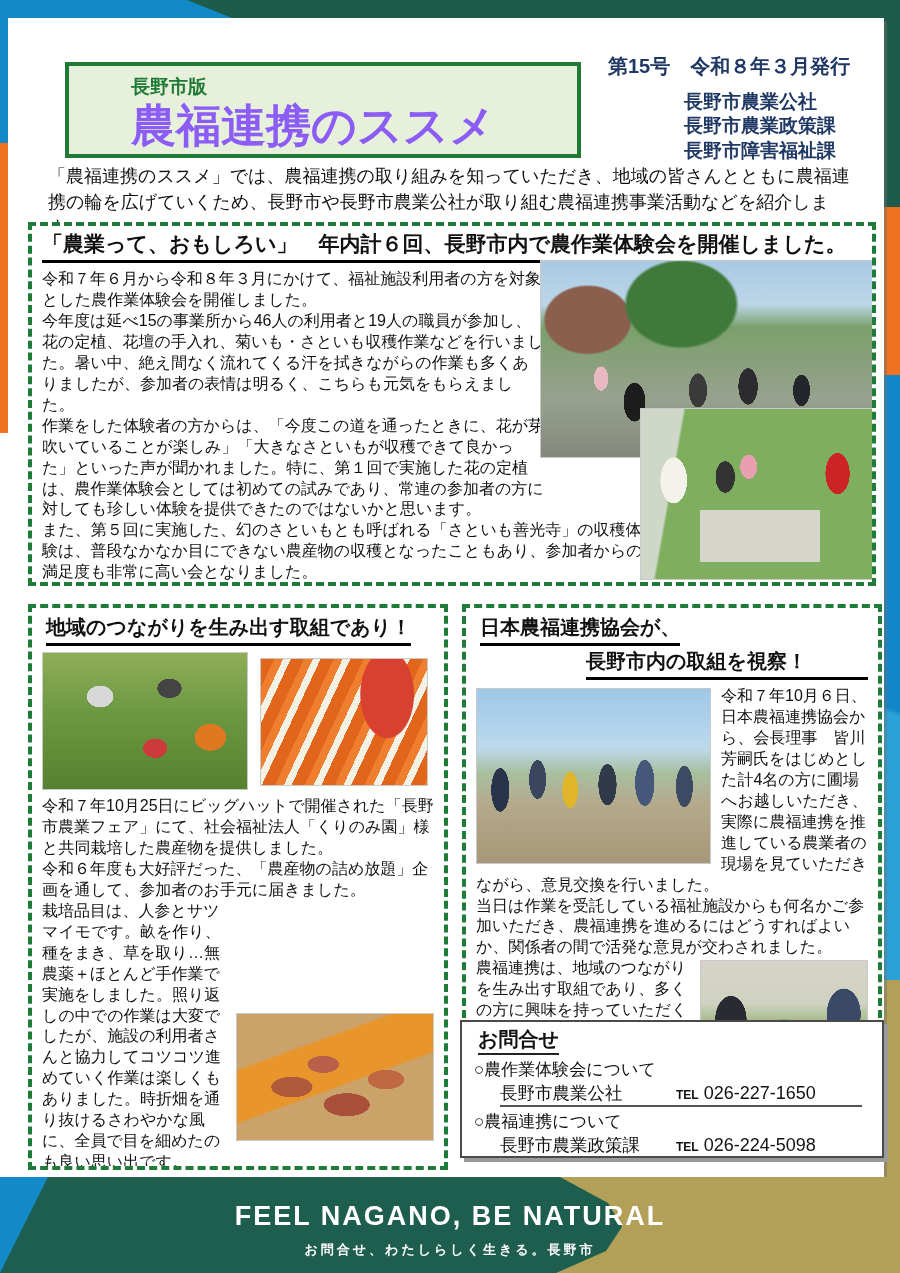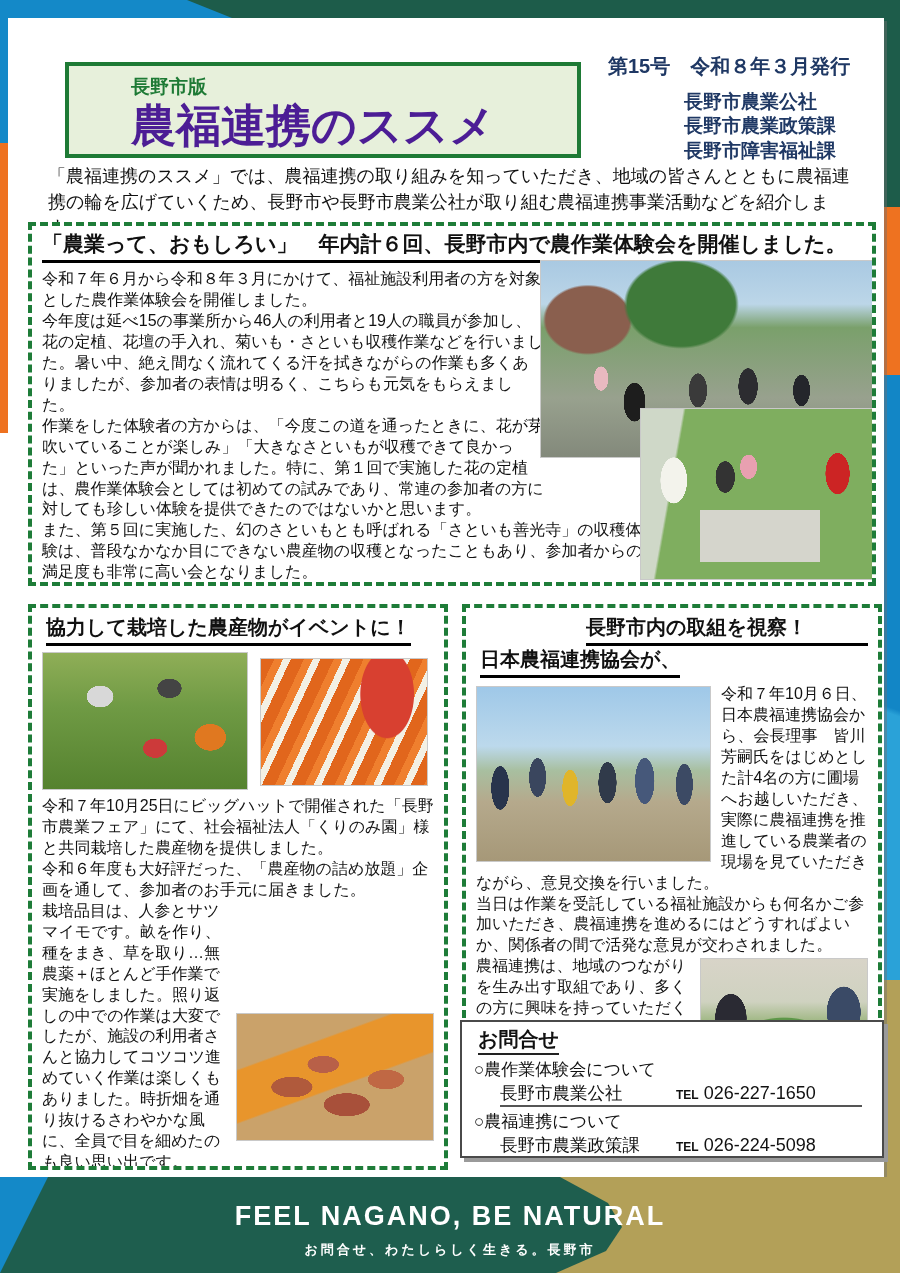--- a/index.html
+++ b/index.html
@@ -27,21 +27,21 @@
   .tagline{margin-top:9px;font-size:13px;font-weight:bold;letter-spacing:3px;}
 
   
   .page{position:absolute;left:8px;top:18px;width:876px;height:1159px;background:#fff;
     box-shadow:3px 3px 0 rgba(110,110,110,.45);}
 
   
   .title-box{position:absolute;left:57px;top:44px;width:516px;height:96px;background:#e7f0db;
     border:4px solid #1e7a35;box-sizing:border-box;}
   .edition{margin:8px 0 0 62px;font-size:19px;font-weight:bold;color:#1e7a35;}
-  .main-title{margin:0 0 0 62px;font-size:45px;line-height:1.15;font-weight:bold;color:#4c1d95;}
+  .main-title{margin:0 0 0 62px;font-size:45px;line-height:1.15;font-weight:bold;color:#8b5cf6;}
   .issue{position:absolute;left:600px;top:35px;font-size:20px;font-weight:bold;color:#1f3864;}
   .orgs{position:absolute;left:676px;top:72px;font-size:19px;font-weight:bold;color:#1f3864;line-height:1.28;}
   .intro{position:absolute;left:40px;top:146px;width:812px;font-size:18px;line-height:1.42;margin:0;}
 
   
   .dashed{position:absolute;border:4px dashed #1e7c38;box-sizing:border-box;background:#fff;overflow:hidden;}
   .s1{left:20px;top:204px;width:848px;height:364px;padding:2px 10px;}
   .s2{left:20px;top:586px;width:420px;height:566px;padding:4px 10px;}
   .s3{left:454px;top:586px;width:420px;height:426px;padding:4px 10px;}
 
@@ -148,39 +148,39 @@
       <p class="body-p">令和７年６月から令和８年３月にかけて、福祉施設利用者の方を対象とした農作業体験会を開催しました。</p>
       <p class="body-p">今年度は延べ15の事業所から46人の利用者と19人の職員が参加し、花の定植、花壇の手入れ、菊いも・さといも収穫作業などを行いました。暑い中、絶え間なく流れてくる汗を拭きながらの作業も多くありましたが、参加者の表情は明るく、こちらも元気をもらえました。</p>
       <p class="body-p">作業をした体験者の方からは、「今度この道を通ったときに、花が芽吹いていることが楽しみ」「大きなさといもが収穫できて良かった」といった声が聞かれました。特に、第１回で実施した花の定植は、農作業体験会としては初めての試みであり、常連の参加者の方に対しても珍しい体験を提供できたのではないかと思います。</p>
       <div class="photo ph-abs ph-plant"></div>
       <p class="body-p wide">また、第５回に実施した、幻のさといもとも呼ばれる「さといも善光寺」の収穫体験は、普段なかなか目にできない農産物の収穫となったこともあり、参加者からの満足度も非常に高い会となりました。</p>
       <p class="body-p wide">令和８年度も引き続き、年５回程度の農作業体験会を実施する予定です。参加したことがある方も、まだ参加したことがない方も、お気軽にお申し込みください。</p>
     </div>
 
     <div class="dashed s2">
       <div class="sec-title">
-        <span class="ul">協力して栽培した農産物がイベントに！</span>
+        <span class="ul">地域のつながりを生み出す取組であり！</span>
       </div>
       <div class="photo-row">
         <div class="photo ph-weed"></div>
         <div class="photo ph-carrot"></div>
       </div>
       <p class="body-p">令和７年10月25日にビッグハットで開催された「長野市農業フェア」にて、社会福祉法人「くりのみ園」様と共同栽培した農産物を提供しました。</p>
       <p class="body-p">令和６年度も大好評だった、「農産物の詰め放題」企画を通して、参加者のお手元に届きました。</p>
       <div>
         <div class="photo ph-sweet"></div>
         <p class="body-p">栽培品目は、人参とサツマイモです。畝を作り、種をまき、草を取り…無農薬＋ほとんど手作業で実施をしました。照り返しの中での作業は大変でしたが、施設の利用者さんと協力してコツコツ進めていく作業は楽しくもありました。時折畑を通り抜けるさわやかな風に、全員で目を細めたのも良い思い出です。</p>
 
       </div>
     </div>
 
     <div class="dashed s3">
       <div class="sec-title">
+        <span class="ul">日本農福連携協会が、</span>
         <span class="ul t2">長野市内の取組を視察！</span>
-        <span class="ul">日本農福連携協会が、</span>
       </div>
       <div>
         <div class="photo ph-group"></div>
         <p class="body-p">令和７年10月６日、日本農福連携協会から、会長理事　皆川芳嗣氏をはじめとした計4名の方に圃場へお越しいただき、実際に農福連携を推進している農業者の現場を見ていただきながら、意見交換を行いました。</p>
         <p class="body-p">当日は作業を受託している福祉施設からも何名かご参加いただき、農福連携を進めるにはどうすればよいか、関係者の間で活発な意見が交わされました。</p>
         <div class="photo ph-green"></div>
         <p class="body-p">農福連携は、地域のつながりを生み出す取組であり、多くの方に興味を持っていただくことが重要です。少しでも気になる点があれば、以下お問合せ先までご連絡ください。</p>
       </div>
     </div>
 

